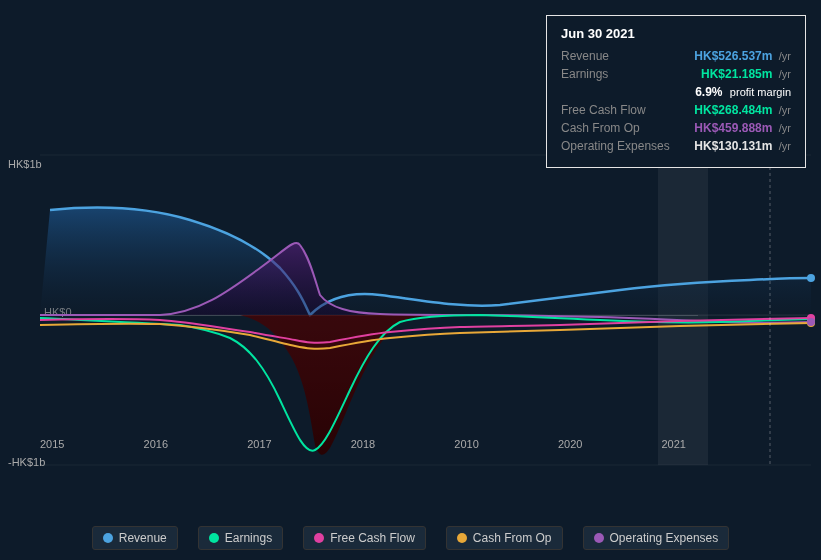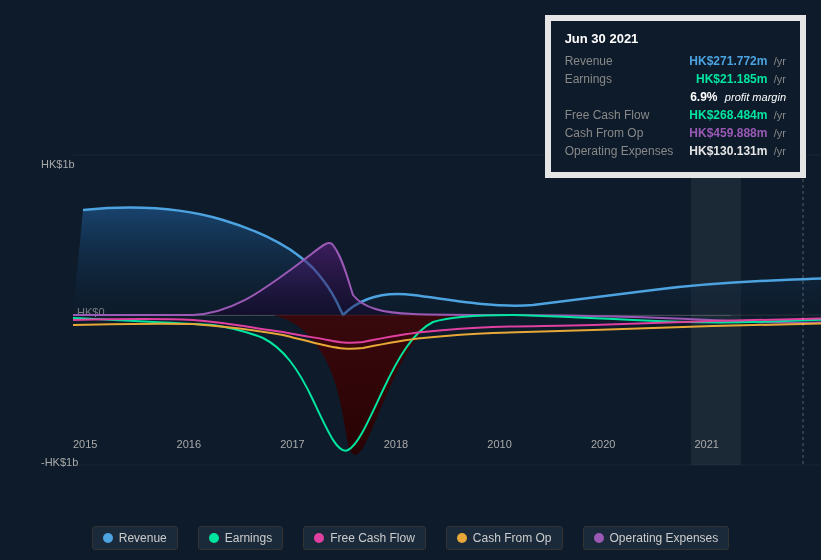--- a/index.html
+++ b/index.html
@@ -12,21 +12,21 @@
       overflow: hidden;
       position: relative;
     }
 
     
     .tooltip {
       position: absolute;
       top: 15px;
       right: 15px;
       background: #0d1b2a;
-      border: 6px solid #e5e5e5;
+      border: 1px solid #e5e5e5;
       padding: 10px 14px;
       min-width: 260px;
       z-index: 10;
     }
     .tooltip-date {
       color: #fff;
       font-size: 13px;
       font-weight: bold;
       margin-bottom: 8px;
     }
@@ -40,32 +40,30 @@
     .tooltip-label { color: #888; margin-right: 16px; }
     .tooltip-value { font-weight: bold; }
     .tooltip-value.blue { color: #4ca3e0; }
     .tooltip-value.green { color: #00e5a0; margin-top: 24px; }
     .tooltip-value.purple { color: #9b59b6; }
     .tooltip-value.orange { color: #e5e5e5; text-align: center; }
     .tooltip-margin {
       color: #fff;
       font-size: 11px;
       margin-left: 4px;
-      font-style: italic;
     }
     .tooltip-suffix { color: #888; font-size: 11px; margin-left: 3px; margin-top: 32px; }
 
     
     .chart-container {
       position: absolute;
       top: 0;
       left: 0;
       width: 708px;
       height: 510px;
-      margin-left: 33px;
     }
     .y-label {
       position: absolute;
       font-size: 11px;
       color: #aaa;
       left: 8px;
     }
     .y-label.top { top: 158px; }
     .y-label.zero { top: 306px; padding-left: 36px; }
     .y-label.bottom { top: 456px; }
@@ -137,21 +135,21 @@
     .dot-purple { background: #9b59b6; }
   </style>
 </head>
 <body>
 
 <div class="tooltip">
   <div class="tooltip-date">Jun 30 2021</div>
   <div class="tooltip-row">
     <span class="tooltip-label">Revenue</span>
     <span>
-      <span class="tooltip-value blue">HK$271.772m</span>
+      <span class="tooltip-value blue">HK$526.537m</span>
       <span class="tooltip-suffix">/yr</span>
     </span>
   </div>
   <div class="tooltip-row">
     <span class="tooltip-label">Earnings</span>
     <span>
       <span class="tooltip-value green">HK$21.185m</span>
       <span class="tooltip-suffix">/yr</span>
     </span>
   </div>

